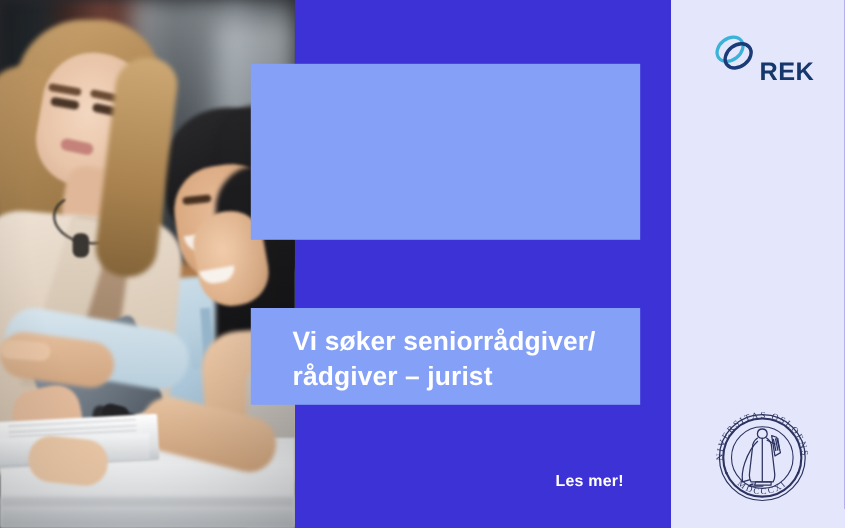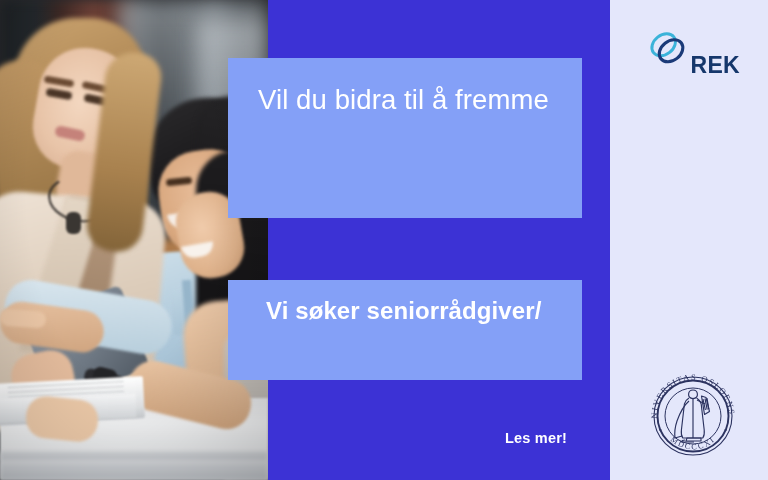--- a/index.html
+++ b/index.html
@@ -362,21 +362,21 @@
   }
   .box-question .line {
     color: #ffffff;
     font-size: 27.5px;
     line-height: 36px;
     font-weight: 400;
     letter-spacing: .1px;
     white-space: nowrap;
   }
   .box-role {
-    left: 228px; top: 280px; width: 354px; height: 100px;
+    left: 228px; top: 280px; width: 354px; height: 88px;
     padding: 15px 28px 0 38px;
   }
   .box-role .line {
     color: #ffffff;
     font-size: 24px;
     line-height: 32px;
     font-weight: bold;
     letter-spacing: .1px;
     white-space: nowrap;
   }
@@ -477,25 +477,25 @@
     <div class="photo-layer watch"></div>
     <div class="photo-layer papers"></div>
     <div class="photo-layer paper-lines"></div>
     <div class="photo-layer papers2"></div>
     <div class="photo-layer r-hand"></div>
 
     <div class="photo-layer photo-vignette"></div>
   </div>
 
   <div class="textbox box-question">
-    <div class="line">Vil du bidra til å fremme</div>
   </div>
 
   <div class="textbox box-role">
     <div class="line">Vi søker seniorrådgiver/</div>
+    <div class="line">rådgiver – jurist</div>
   </div>
 
   <div class="cta">Les mer!</div>
 
   <div class="rek-logo">
     <svg class="rek-mark" viewBox="0 0 44 42">
       <ellipse cx="17" cy="17.5" rx="14" ry="10.5" transform="rotate(-38 17 17.5)" fill="none" stroke="#3BB3D9" stroke-width="3.2"></ellipse>
       <ellipse cx="25" cy="24" rx="14" ry="10.5" transform="rotate(-38 25 24)" fill="none" stroke="#1A3A78" stroke-width="3.4"></ellipse>
     </svg>
     <span class="rek-word">REK</span>

